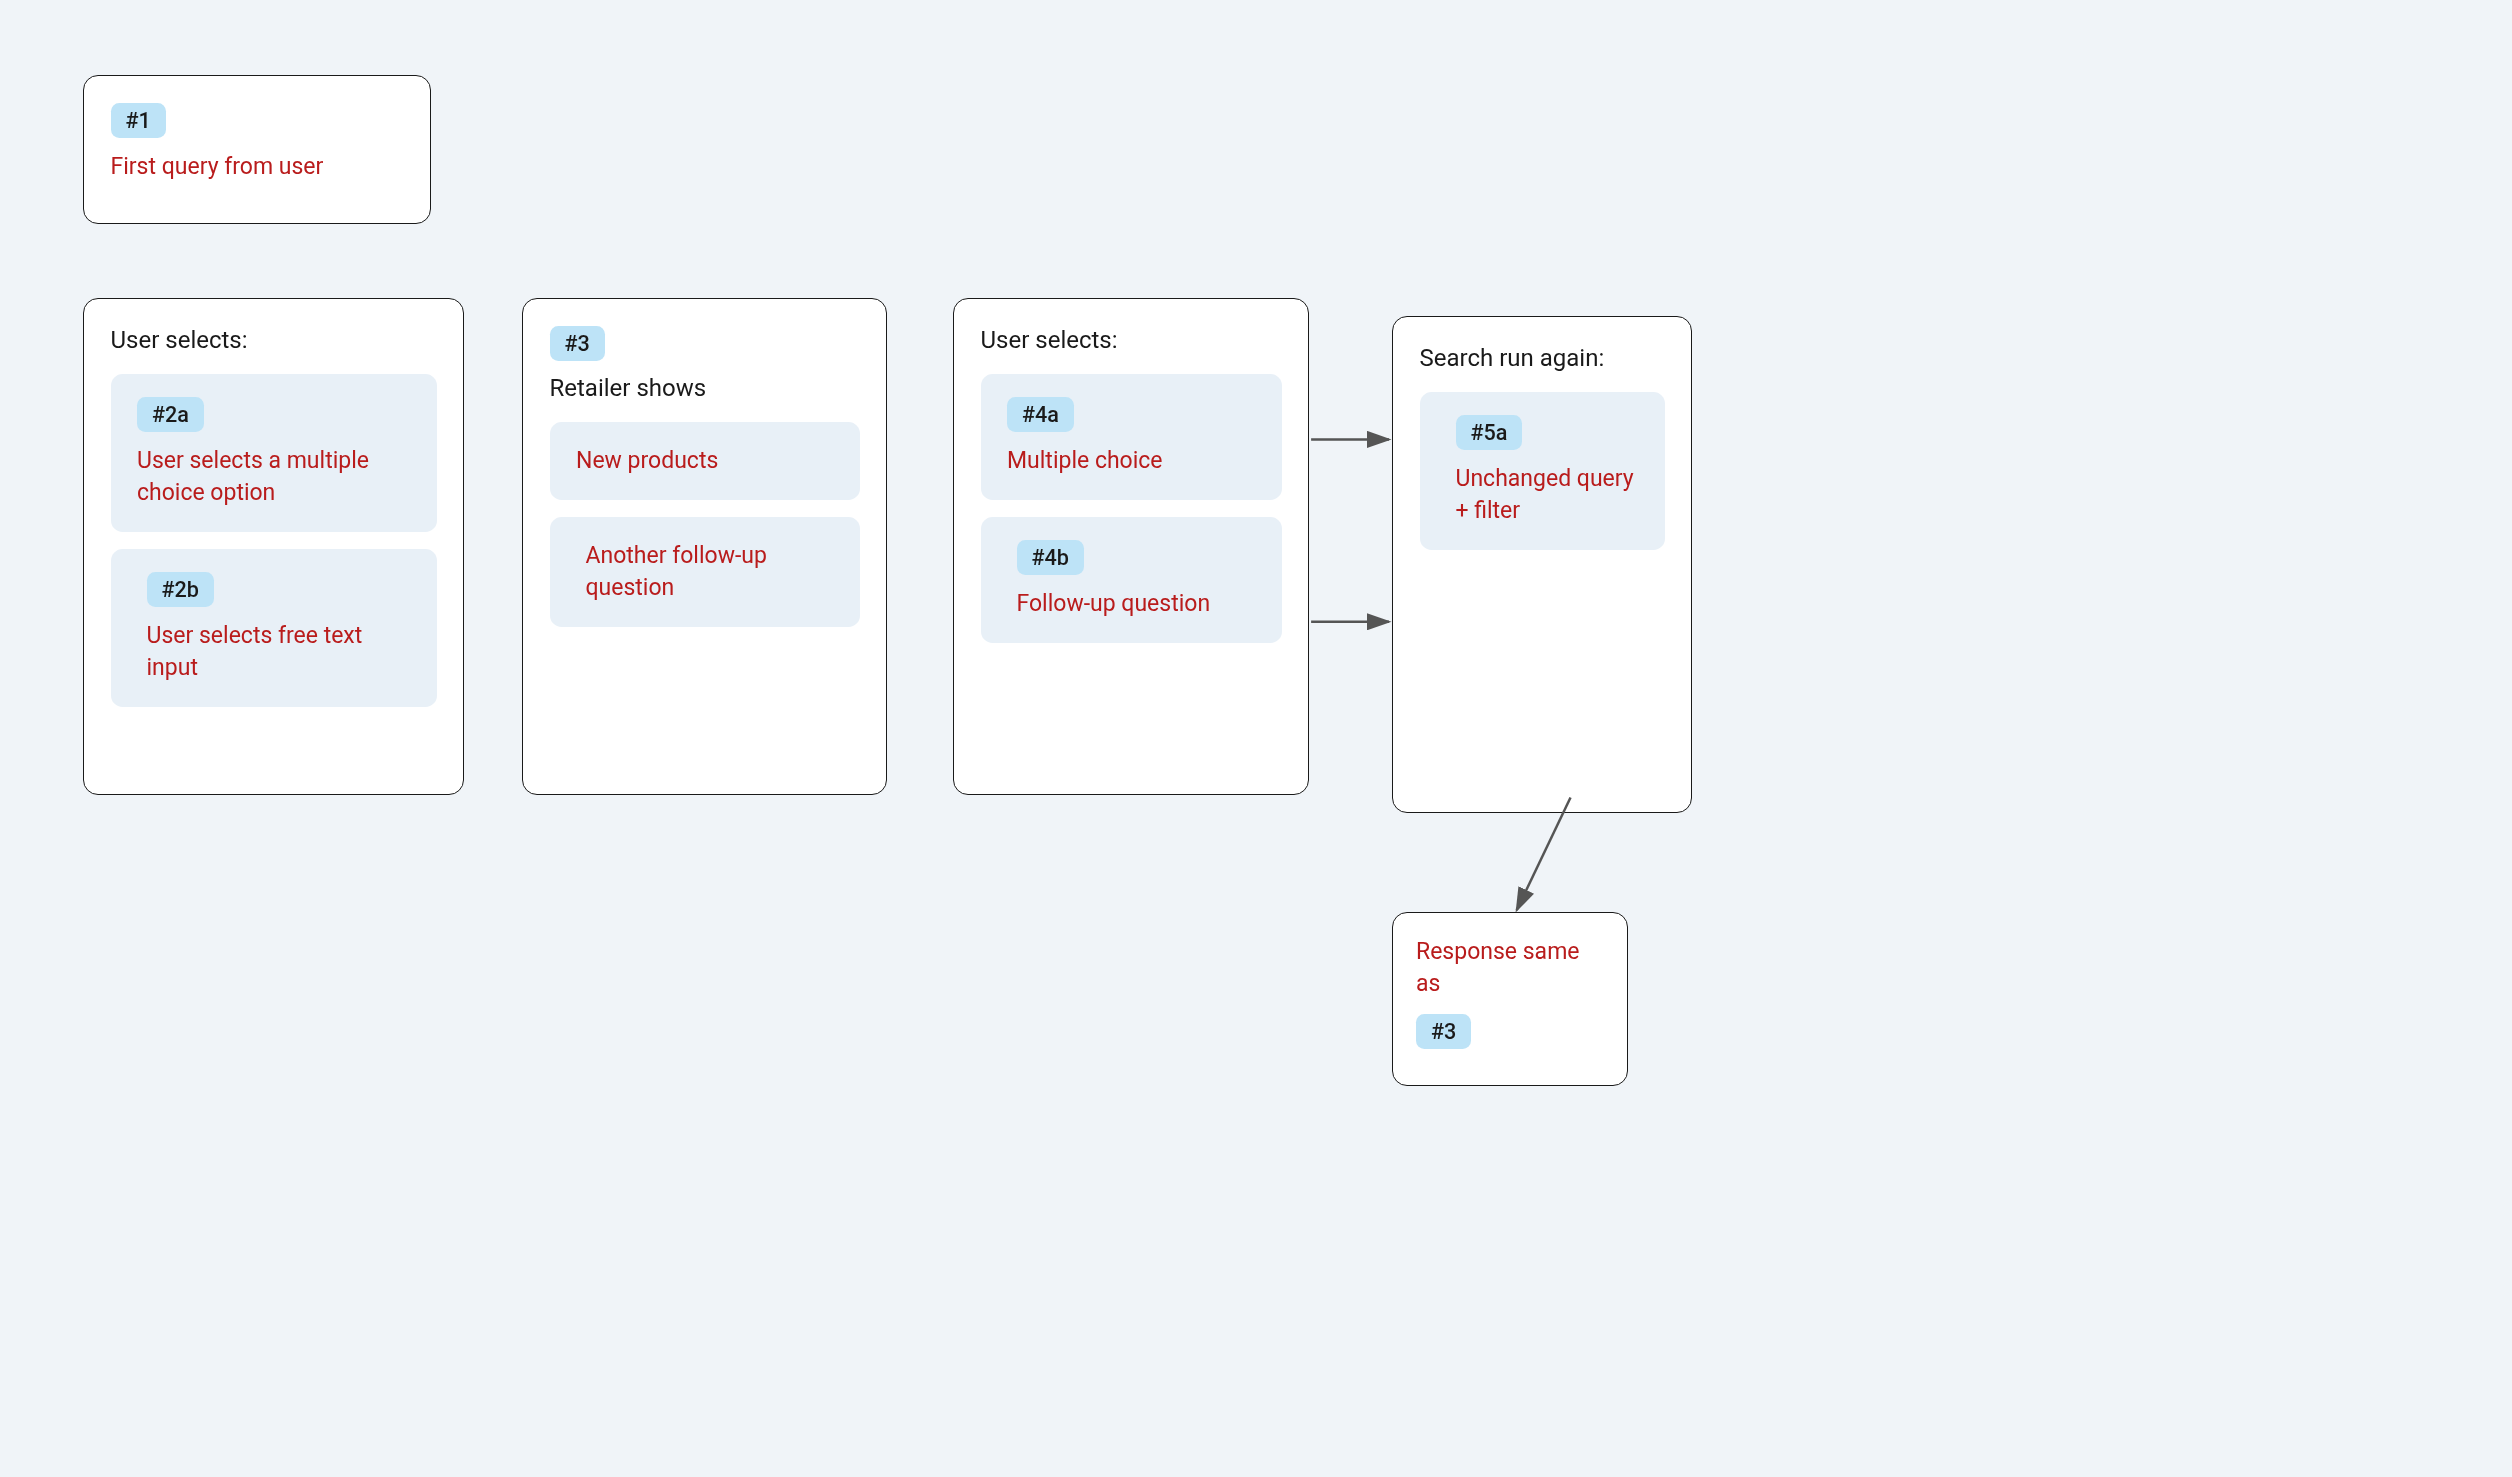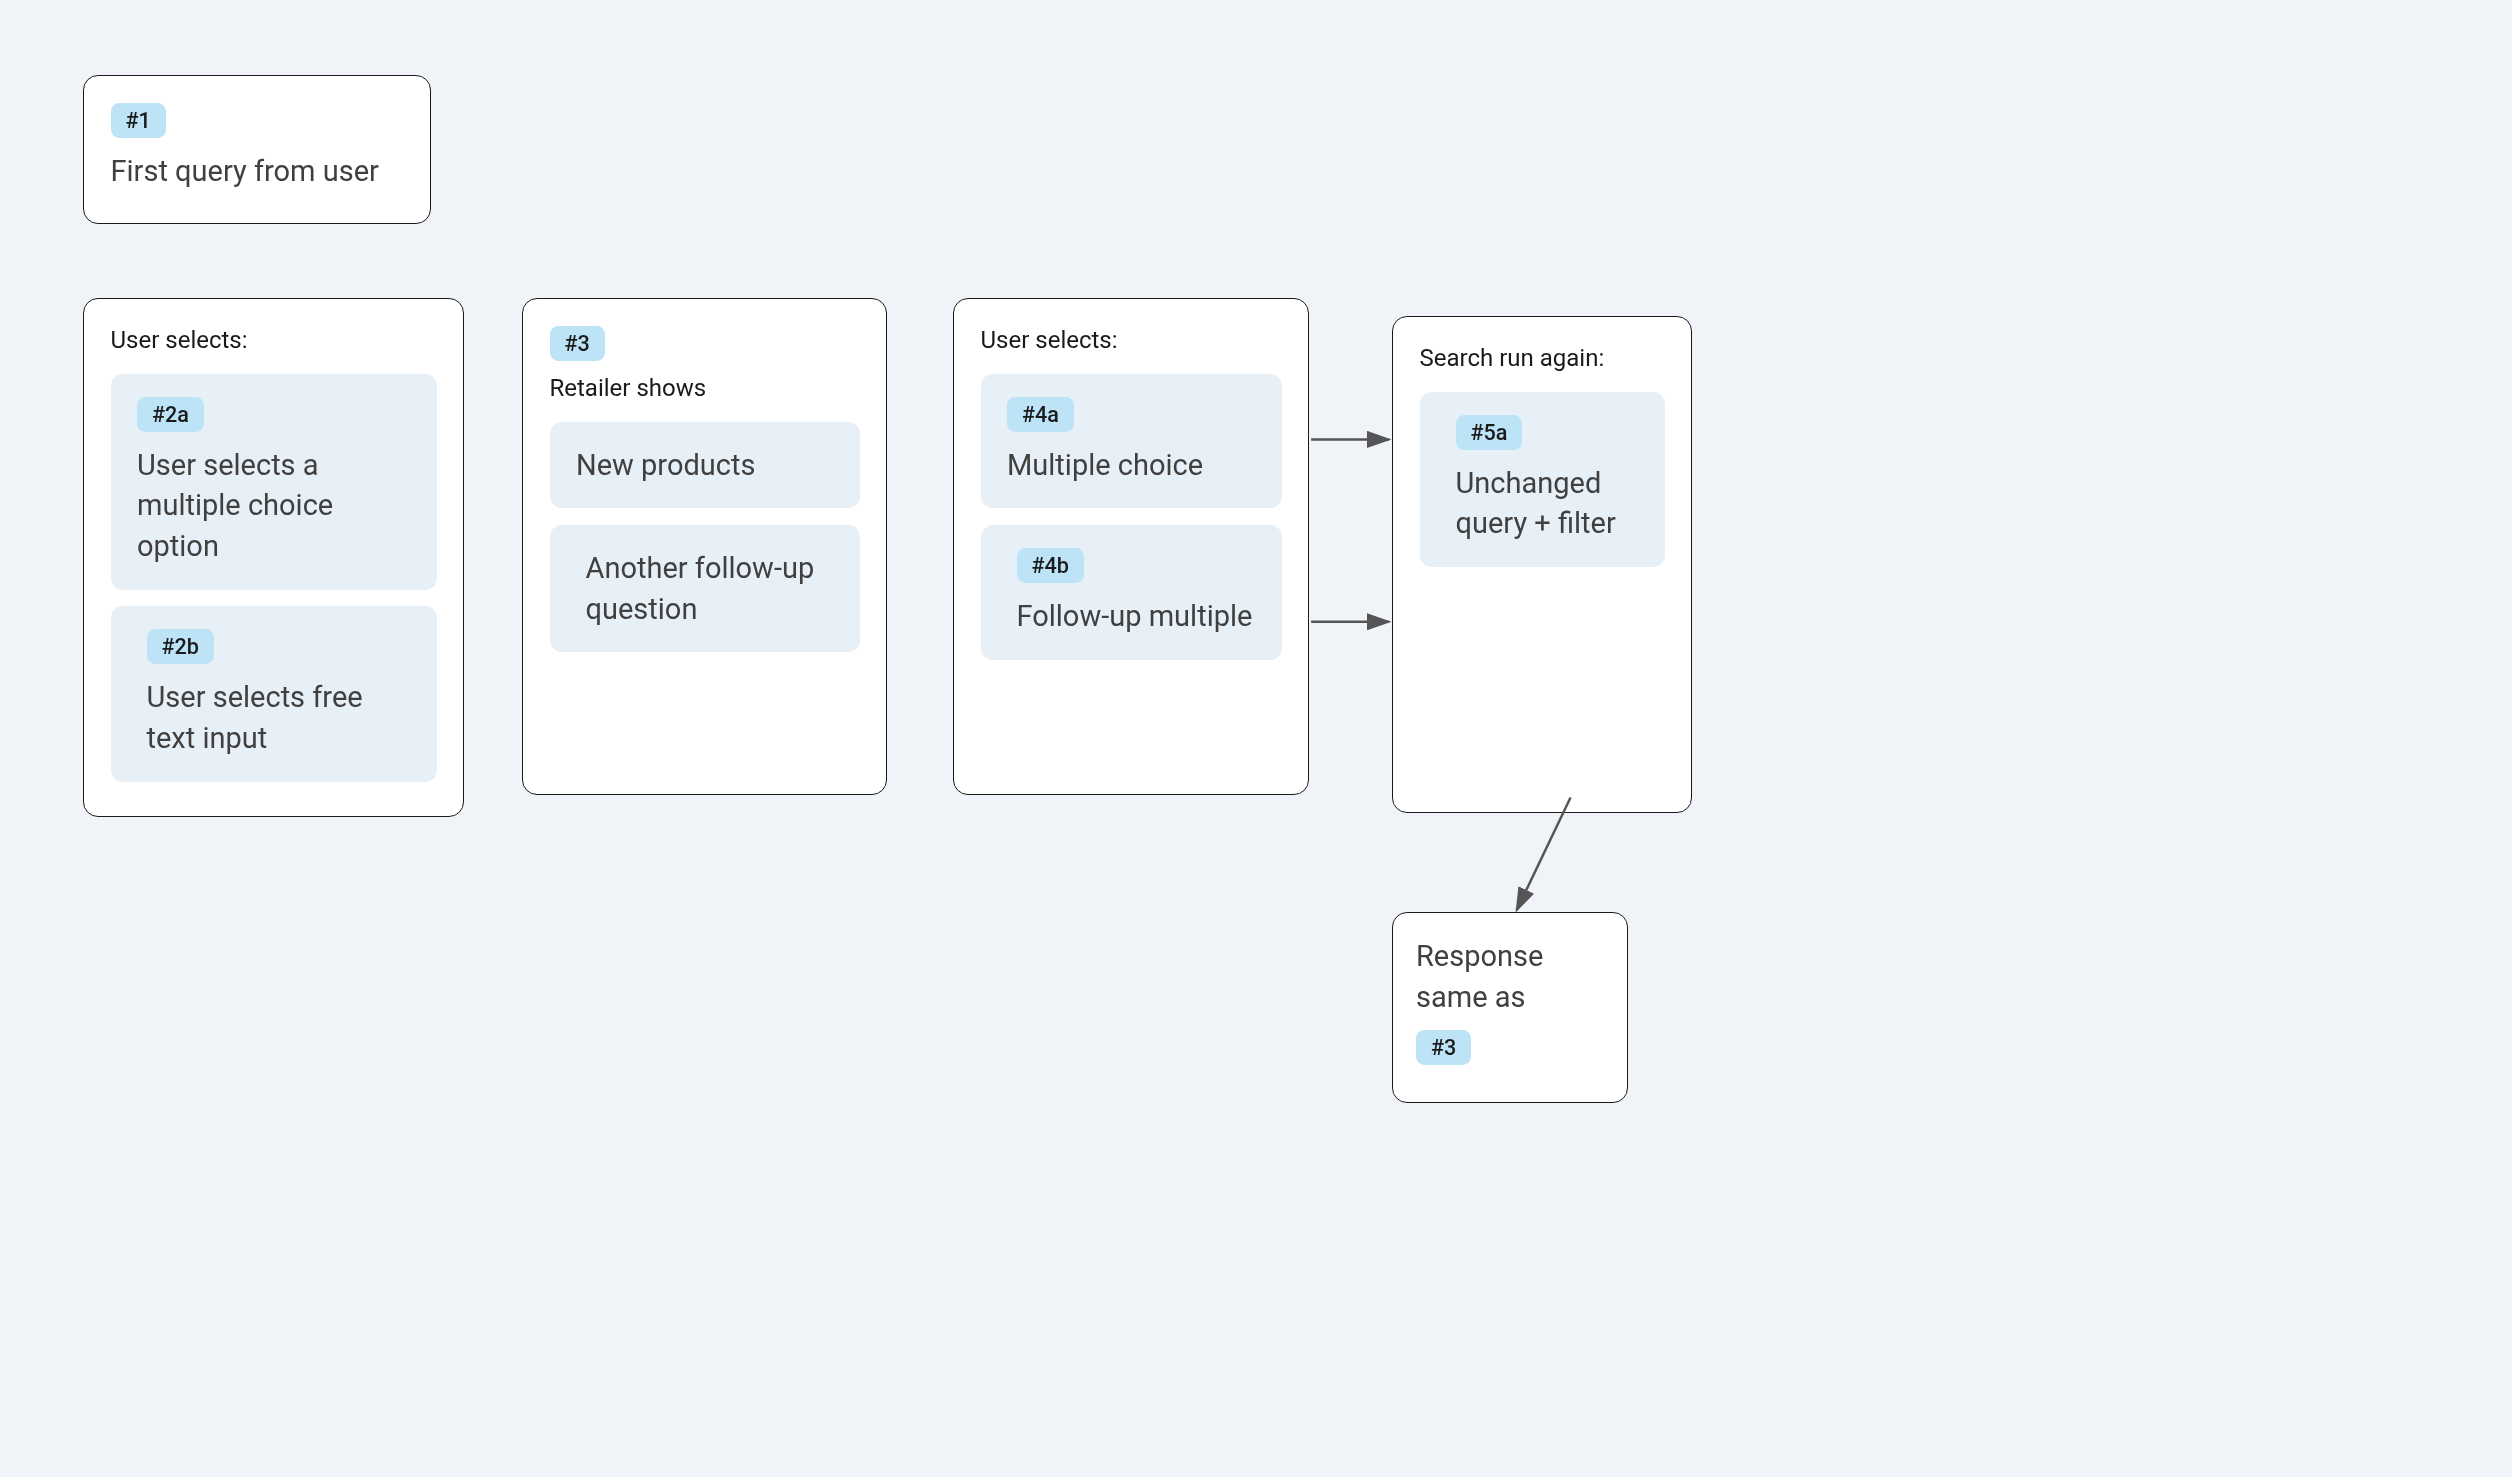--- a/index.html
+++ b/index.html
@@ -44,22 +44,22 @@
       padding: 23px 26.5px;
       margin-bottom: 16.6px;
     }
 
     .inner-card:last-child {
       margin-bottom: 8px;
       padding-left: 36px;
     }
 
     .inner-card-text {
-      font-size: 29px;
-      color: #404040;
+      font-size: 23px;
+      color: #b91c1c;
       line-height: 1.4;
     }
 
     
     .arrows-svg {
       position: absolute;
       top: 0; left: 0;
       width: 100%; height: 100%;
       pointer-events: none;
     }
@@ -104,21 +104,21 @@
   </div>
 
   <div class="card" style="left: 953px; top: 298px; width: 356px; min-height: 497px;">
     <div class="main-label">User selects:</div>
     <div class="inner-card">
       <div class="badge">#4a</div>
       <div class="inner-card-text">Multiple choice</div>
     </div>
     <div class="inner-card">
       <div class="badge">#4b</div>
-      <div class="inner-card-text">Follow-up multiple</div>
+      <div class="inner-card-text">Follow-up question</div>
     </div>
   </div>
 
   <div class="card" style="left: 1392px; top: 316px; width: 300px; min-height: 497px;">
     <div class="main-label">Search run again:</div>
     <div class="inner-card">
       <div class="badge">#5a</div>
       <div class="inner-card-text">Unchanged query + filter</div>
     </div>
   </div>

